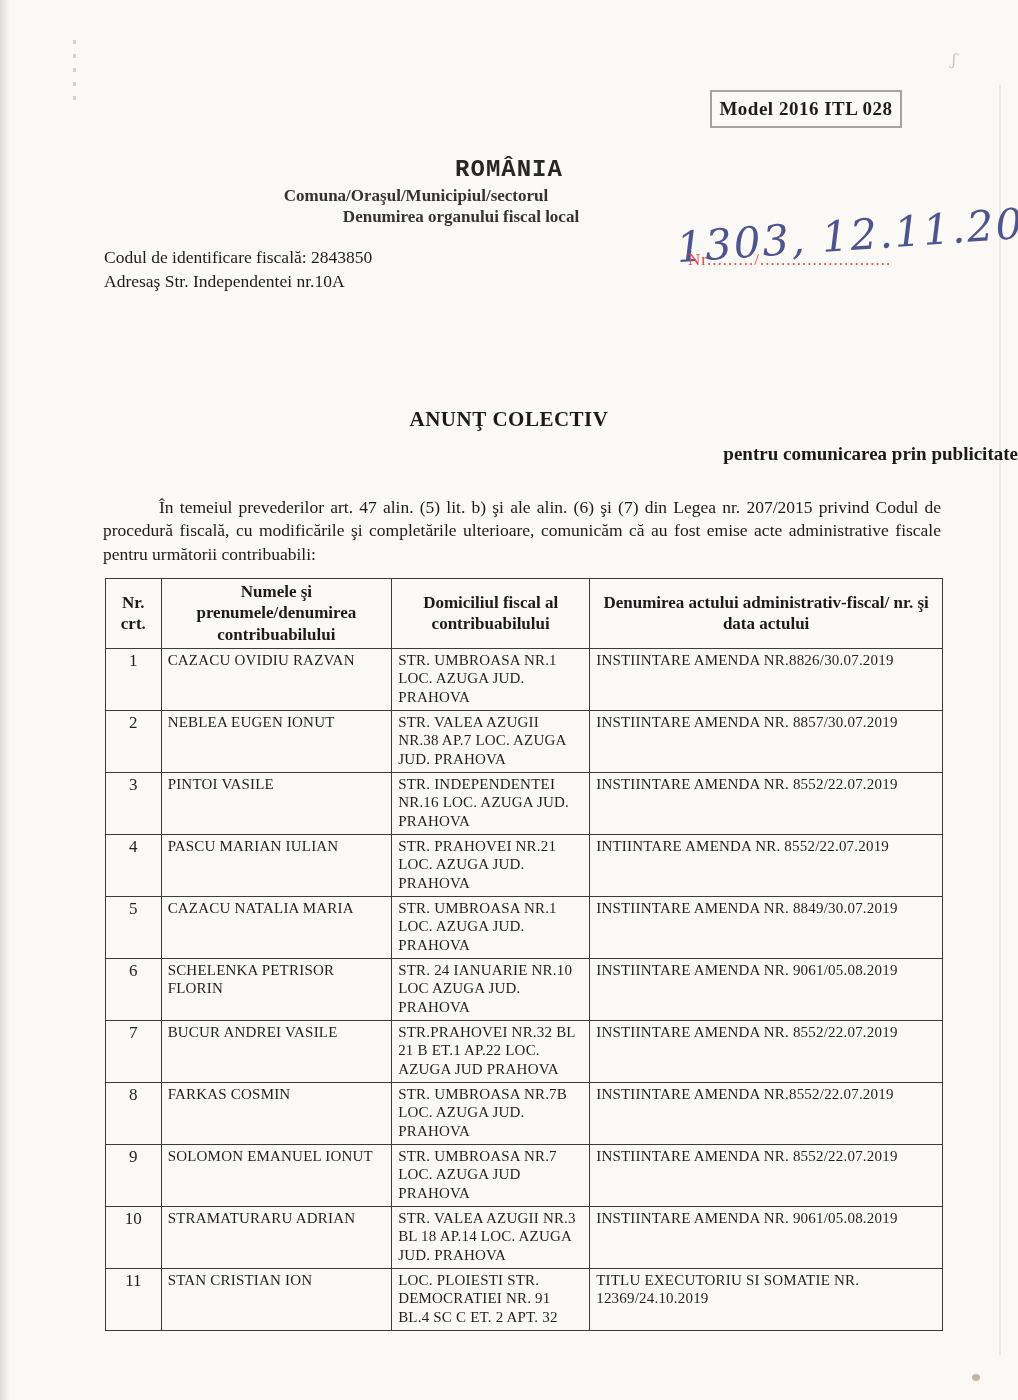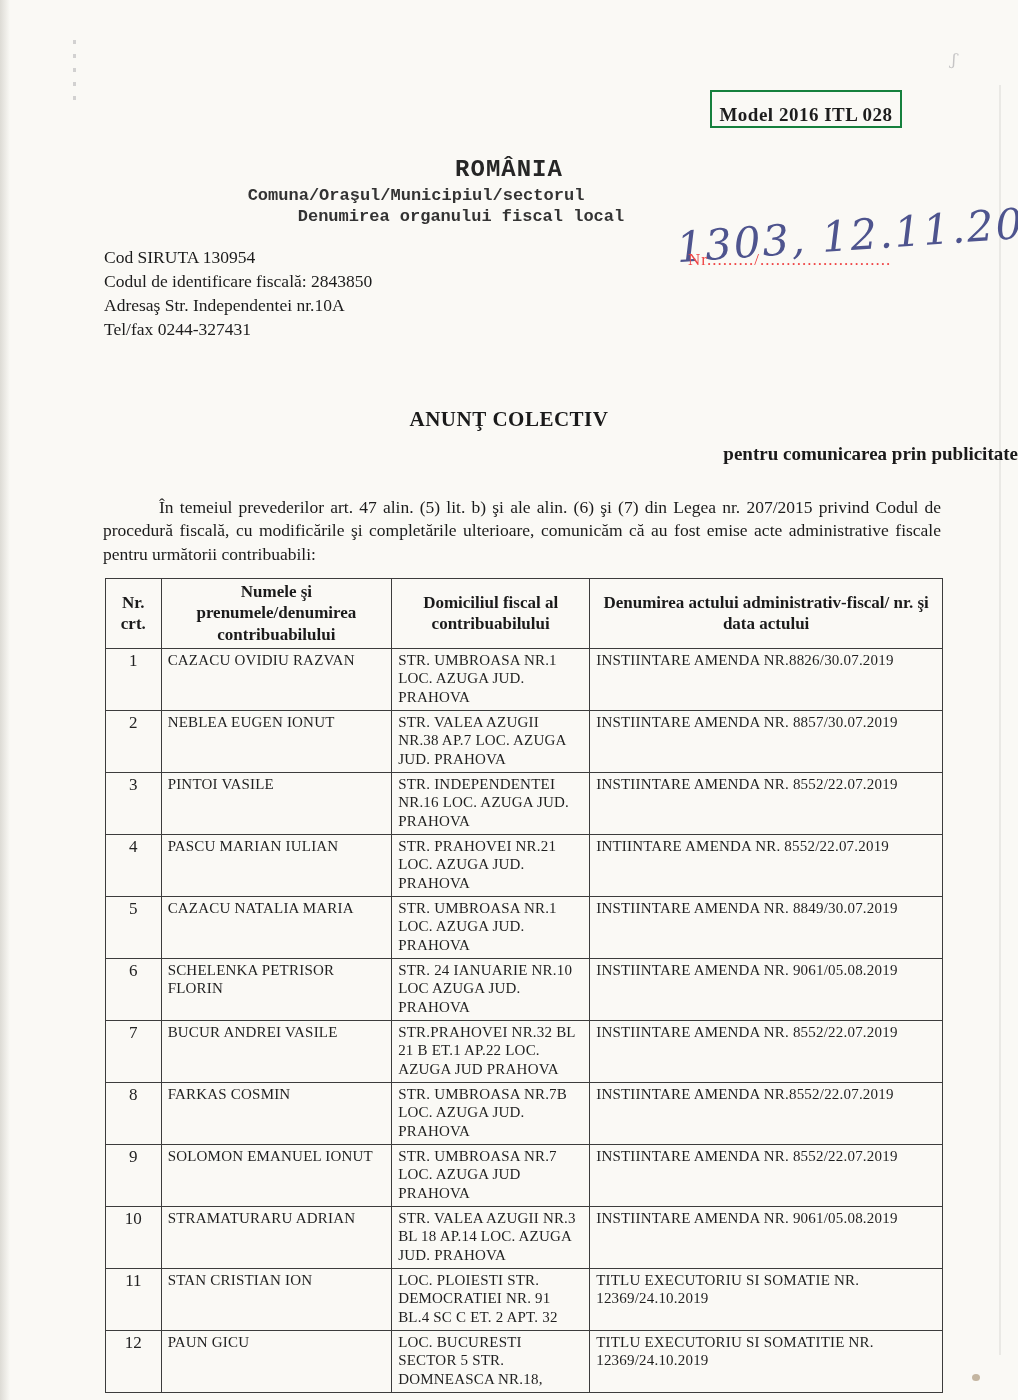--- a/index.html
+++ b/index.html
@@ -35,34 +35,34 @@
     border-radius:50%;
     background:rgba(130,100,60,0.45);
   }
   .curl-artifact{
     position:absolute;left:952px;top:50px;color:rgba(100,100,110,0.35);
     font-size:16px;font-family:"DejaVu Serif",serif;transform:rotate(12deg);
   }
 
   .model-box{
     position:absolute;left:710px;top:90px;width:188px;height:34px;
-    border:2px solid #15803d;
-    display:flex;align-items:flex-end;justify-content:center;
+    border:2px solid #a3a3a3;
+    display:flex;align-items:center;justify-content:center;
     font-weight:bold;font-size:19px;letter-spacing:0.5px;
   }
 
   .country{
     position:absolute;left:0;top:156px;width:1018px;
     text-align:center;
     font-family:Liberation Mono, monospace;
     font-weight:bold;font-size:24px;letter-spacing:1px;color:#262626;
   }
   .hdr-sub{
     position:absolute;left:0;width:832px;text-align:center;
-    font-family:Liberation Mono, monospace;
+    font-family:Liberation Serif, serif;
     font-weight:bold;font-size:17px;color:#333;
   }
   .hdr-sub1{top:186px;}
   .hdr-sub2{top:207px;margin-left:45px;}
 
   .handwritten{
     position:absolute;left:676px;top:212px;width:320px;
     font-family:"DejaVu Serif",serif;font-style:italic;
     font-size:42px;color:#4e548e;
     transform:rotate(-4deg);
@@ -141,24 +141,22 @@
   </div>
 
   <div class="country">ROMÂNIA</div>
   <div class="hdr-sub hdr-sub1">Comuna/Oraşul/Municipiul/sectorul</div>
   <div class="hdr-sub hdr-sub2">Denumirea organului fiscal local</div>
 
   <div class="handwritten">1303, 12.11.2019</div>
   <div class="nr-line">Nr........./.........................</div>
 
   <div class="info-block">
-    <div>Cod SIRUTA 130954</div>
     <div>Codul de identificare fiscală: 2843850</div>
     <div>Adresaş Str. Independentei nr.10A</div>
-    <div>Tel/fax 0244-327431</div>
   </div>
 
   <div class="doc-title">ANUNŢ COLECTIV</div>
   <div class="doc-subtitle">pentru comunicarea prin publicitate</div>
 
   <div class="body-par">În temeiul prevederilor art. 47 alin. (5) lit. b) şi ale alin. (6) şi (7) din Legea nr. 207/2015 privind Codul de procedură fiscală, cu modificările şi completările ulterioare, comunicăm că au fost emise acte administrative fiscale pentru următorii contribuabili:</div>
 
   <table class="contribs">
     <thead>
       <tr>
@@ -240,22 +238,16 @@
       <td class="act-cell">INSTIINTARE  AMENDA NR. 9061/05.08.2019</td>
     </tr>
 
     <tr>
       <td class="nr-cell">11</td>
       <td class="name-cell">STAN CRISTIAN ION</td>
       <td class="addr-cell">LOC. PLOIESTI STR. DEMOCRATIEI NR. 91 BL.4 SC C ET. 2 APT. 32</td>
       <td class="act-cell">TITLU EXECUTORIU SI SOMATIE NR. 12369/24.10.2019</td>
     </tr>
 
-    <tr>
-      <td class="nr-cell">12</td>
-      <td class="name-cell">PAUN GICU</td>
-      <td class="addr-cell">LOC. BUCURESTI SECTOR 5 STR. DOMNEASCA NR.18,</td>
-      <td class="act-cell">TITLU EXECUTORIU SI SOMATITIE  NR. 12369/24.10.2019</td>
-    </tr>
   </tbody>
   </table>
 
 </div>
 
 </body></html>

